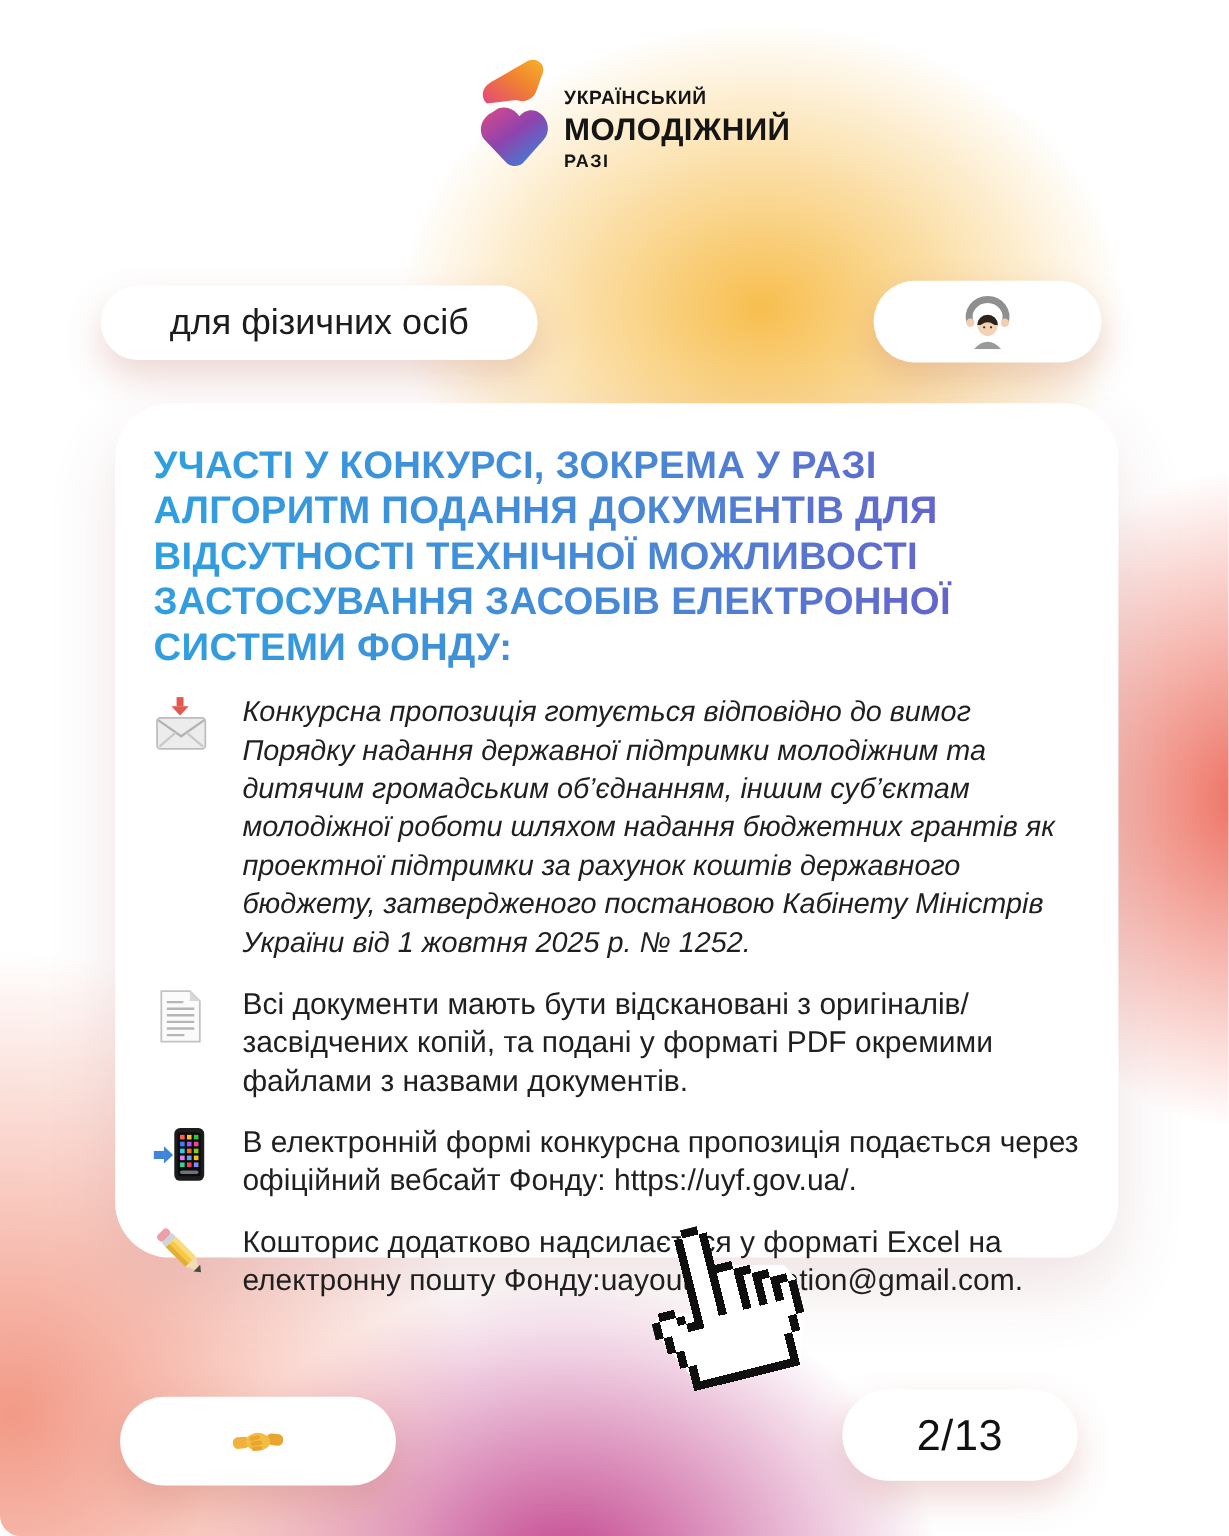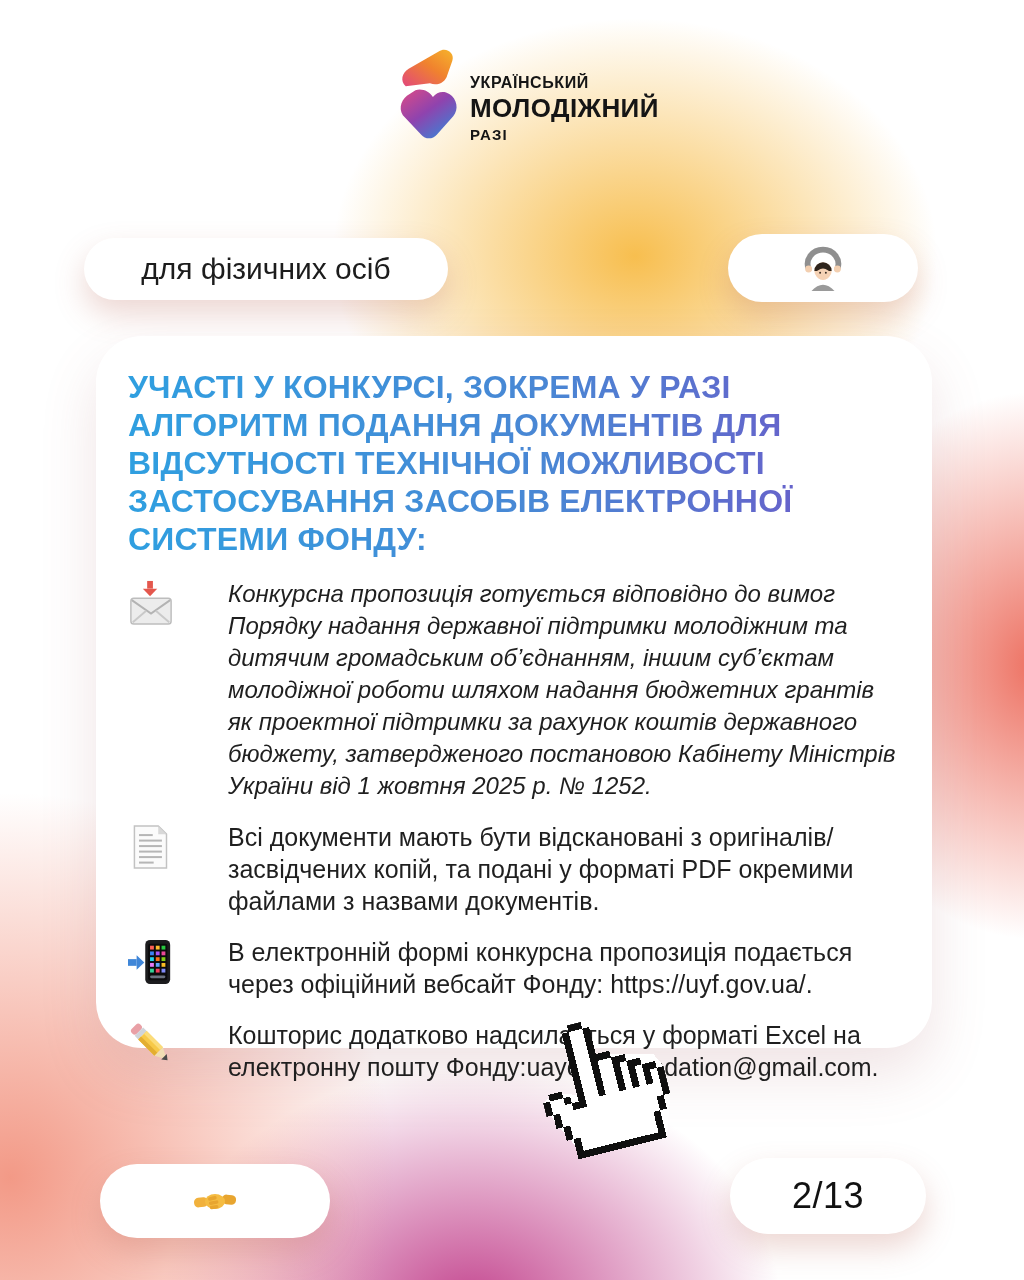--- a/index.html
+++ b/index.html
@@ -9,61 +9,62 @@
   .stage {
     position:relative;
     width:1024px; height:1280px;
     overflow:hidden;
     background:
       radial-gradient(420px 330px at 62% 20%,  rgba(246,179,48,.85), rgba(246,179,48,0) 72%),
       radial-gradient(300px 380px at 101% 52%, rgba(236,106,90,.95), rgba(236,106,90,0) 72%),
       radial-gradient(520px 520px at 1% 92%,   rgba(242,148,128,.95), rgba(242,148,128,0) 74%),
       radial-gradient(430px 330px at 46% 102%, rgba(194,65,140,.97), rgba(194,65,140,0) 72%),
       #ffffff;
+    border-radius: 17px;
   }
 
   
   .logo { position:absolute; left:398px; top:44px; display:flex; align-items:center; gap:10px; }
   .logo svg { display:block; }
   .logo-text { color:#151515; padding-top:30px; }
   .logo-line1 { font-size:16px; font-weight:700; letter-spacing:.6px; }
   .logo-line2 { font-size:26px; font-weight:700; letter-spacing:.4px; margin-top:1px; }
   .logo-line3 { font-size:15px; font-weight:700; letter-spacing:1.2px; margin-top:2px; }
 
   
   .pill {
     position:absolute; background:#fff; border-radius:999px;
     box-shadow:0 14px 30px rgba(185,95,80,.25);
     display:flex; align-items:center; justify-content:center;
   }
   .pill-audience { left:84px;  top:238px; width:364px; height:62px; }
   .pill-audience span { font-size:30px; font-weight:500; color:#1c1c1c; }
   .pill-emoji    { left:728px; top:234px; width:190px; height:68px; }
   .pill-handshake{ left:100px; top:1164px; width:230px; height:74px; }
-  .pill-page     { left:730px; top:1158px; width:196px; height:76px; }
+  .pill-page     { left:702px; top:1158px; width:196px; height:76px; }
   .pill-page span{ font-size:36px; color:#111; letter-spacing:.5px; }
 
   
   .card {
     position:absolute; left:96px; top:336px; width:836px; height:712px;
     background:#fff; border-radius:46px;
     box-shadow:0 26px 56px rgba(160,85,95,.16);
     padding:32px 32px 24px 32px;
   }
   .card-heading {
     font-size:32px; font-weight:700; line-height:38px; letter-spacing:.2px;
     background:linear-gradient(90deg,#2f9fe0 0%, #4a86d4 55%, #7254c7 100%);
     -webkit-background-clip:text; background-clip:text;
     margin-bottom:20px;
   }
   .card-heading span { display:block; color:transparent; }
 
   .bullet { display:flex; gap:26px; margin-bottom:19px; }
   .bullet-icon { flex:0 0 48px; padding-top:1px; }
-  .bullet-text { font-size:25px; line-height:32px; color:#1f1f1f; max-width:700px;margin-left:26px; }
+  .bullet-text { font-size:25px; line-height:32px; color:#1f1f1f; max-width:700px; }
   .bullet-text.italic { font-style:italic; font-size:24px; }
 
   
   .cursor { position:absolute; left:542px; top:1018px; width:126px; height:147px;
             transform:rotate(-14deg); z-index:5; }
 
   .footer-pill-emoji svg, .pill-emoji svg { display:block; }
 </style>
 </head>
 <body>

